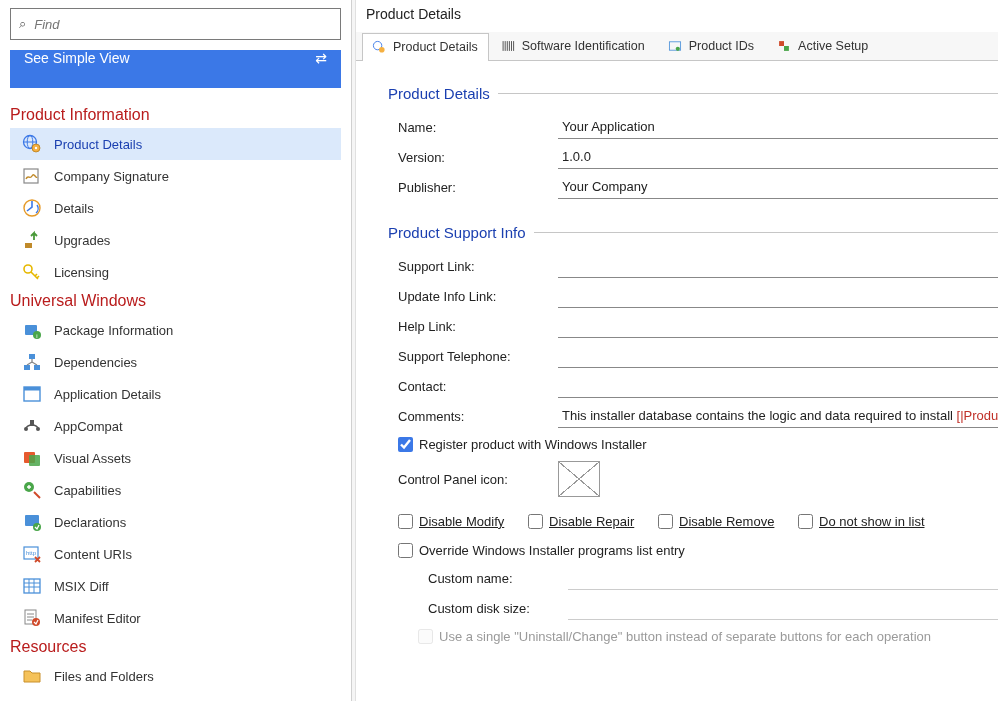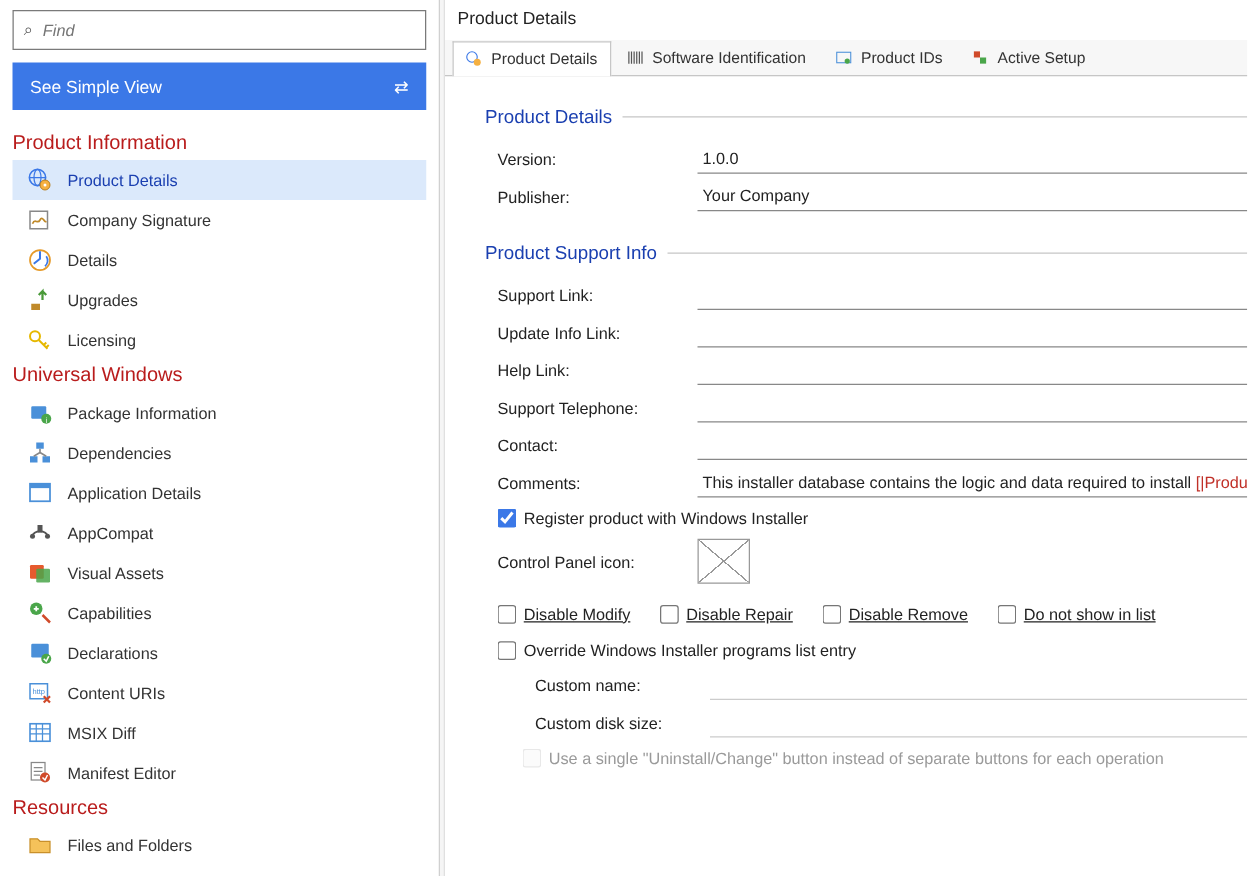--- a/index.html
+++ b/index.html
@@ -49,21 +49,21 @@
     font-size: 13px;
     color: #555;
     margin-right: 6px;
   }
   .simple-view-btn {
     background: #3b78e7;
     color: #fff;
     height: 38px;
     padding: 0 14px;
     display: flex;
-    align-items: center;
+    align-items: flex-start;
     justify-content: space-between;
     font-size: 14px;
     cursor: pointer;
     margin-bottom: 14px;
   }
   .simple-view-btn .arrows {
     font-size: 14px;
   }
   .cat-header {
     color: #b91c1c;
@@ -447,20 +447,24 @@
           </span>
         <span>Active Setup</span>
       </div>
     </div>
 
     <div class="scroll">
 
       <div class="group-legend">
         <span>Product Details</span>
           <span class="legend-line"></span>
+      </div>
+      <div class="form-row">
+        <span class="flabel">Name:</span>
+        <span class="fval">Your Application</span>
       </div>
       <div class="form-row">
         <span class="flabel">Version:</span>
         <span class="fval">1.0.0</span>
       </div>
       <div class="form-row">
         <span class="flabel">Publisher:</span>
         <span class="fval">Your Company</span>
       </div>
 

